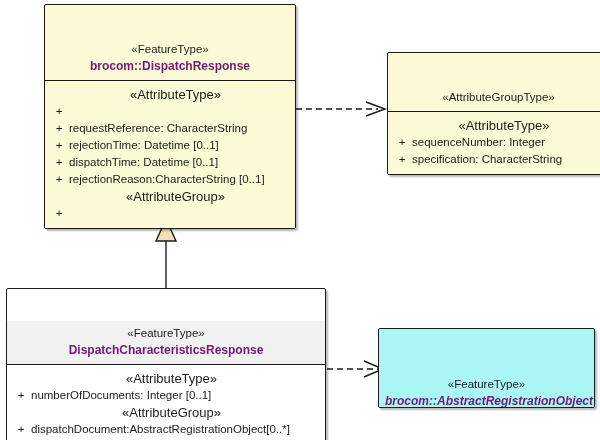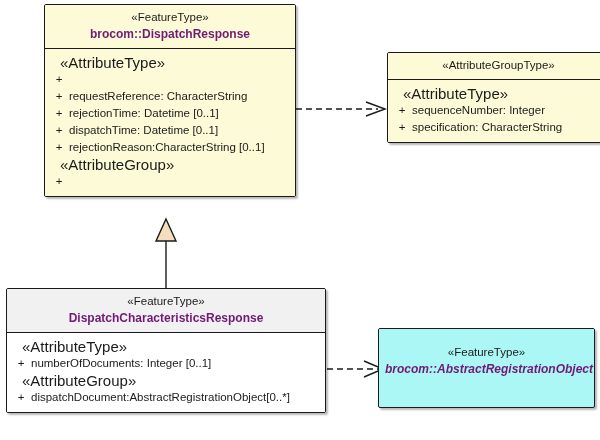--- a/index.html
+++ b/index.html
@@ -30,20 +30,21 @@
     border: 1.6px solid #1a1a1a;
     border-radius: 2px;
     box-shadow: 2px 2px 2px rgba(0,0,0,0.28);
     overflow: hidden;
   }
   .uml-header {
     box-sizing: border-box;
     text-align: center;
     padding: 5px 6px 6px 6px;
     border-bottom: 1.6px solid #1a1a1a;
+    margin-top: 32px;
   }
   .uml-header.no-rule { border-bottom: none; }
   .stereotype {
     font-size: 11.5px;
     color: #1b1b1b;
     line-height: 15px;
     white-space: nowrap;
   }
   .class-name {
     font-size: 12px;
@@ -55,25 +56,26 @@
   }
   .class-name.abstract {
     font-style: italic;
   }
 
   .uml-body {
     box-sizing: border-box;
     padding: 5px 4px 6px 4px;
   }
   .group-label {
-    font-size: 15px;
+    font-size: 13px;
     color: #1b1b1b;
     line-height: 17px;
     padding-left: 11px;
     white-space: nowrap;
+    text-align: center;
   }
   .attr-row {
     display: flex;
     align-items: baseline;
     font-size: 11.5px;
     color: #1b1b1b;
     line-height: 17px;
     white-space: nowrap;
   }
   .attr-vis {

